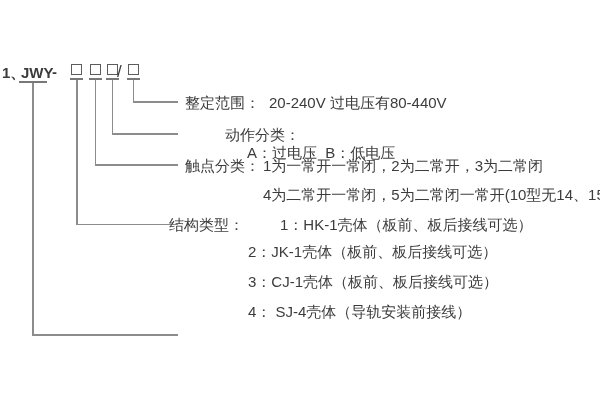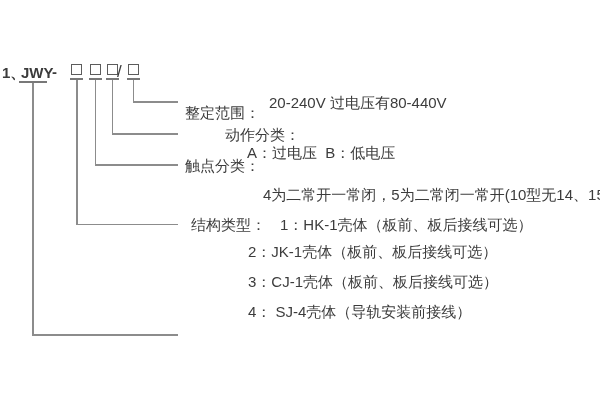--- a/index.html
+++ b/index.html
@@ -75,29 +75,30 @@
 
   <div class="vline" style="left:94.5px;  top:80px;  height:85px;"></div>
   <div class="hline" style="left:94.5px;  top:164px; width:83.5px;"></div>
 
   <div class="vline" style="left:76px;    top:80px;  height:144px;"></div>
   <div class="hline" style="left:76px;    top:223.5px; width:102px;"></div>
 
   <div class="vline" style="left:32px;    top:83px;  height:252px;"></div>
   <div class="hline" style="left:32px;    top:334px; width:146px;"></div>
 
-  <span class="txt" style="left:185px; top:93px;margin-top:10px;">整定范围：</span>
+  <span class="txt" style="left:185px; top:93px;">整定范围：</span>
   <span class="txt" style="left:269px; top:93px;">20-240V 过电压有80-440V</span>
 
   <span class="txt" style="left:185px; top:125px;margin-left:40px;">动作分类：</span>
   <span class="txt" style="left:247px; top:143px;">A：过电压  B：低电压</span>
 
   <span class="txt" style="left:185px; top:156px;">触点分类：</span>
+  <span class="txt" style="left:263px; top:156px;">1为一常开一常闭，2为二常开，3为二常闭</span>
   <span class="txt" style="left:263px; top:185px;">4为二常开一常闭，5为二常闭一常开(10型无14、15规格)</span>
 
-  <span class="txt" style="left:191px; top:215px;">结构类型：</span>
+  <span class="txt" style="left:169px; top:215px;">结构类型：</span>
   <span class="txt" style="left:248px; top:215px;margin-left:32px;">1：HK-1壳体（板前、板后接线可选）</span>
   <span class="txt" style="left:248px; top:242px;">2：JK-1壳体（板前、板后接线可选）</span>
   <span class="txt" style="left:248px; top:272px;">3：CJ-1壳体（板前、板后接线可选）</span>
   <span class="txt" style="left:248px; top:302px;">4： SJ-4壳体（导轨安装前接线）</span>
 
 
 </div>
 
 </body></html>

